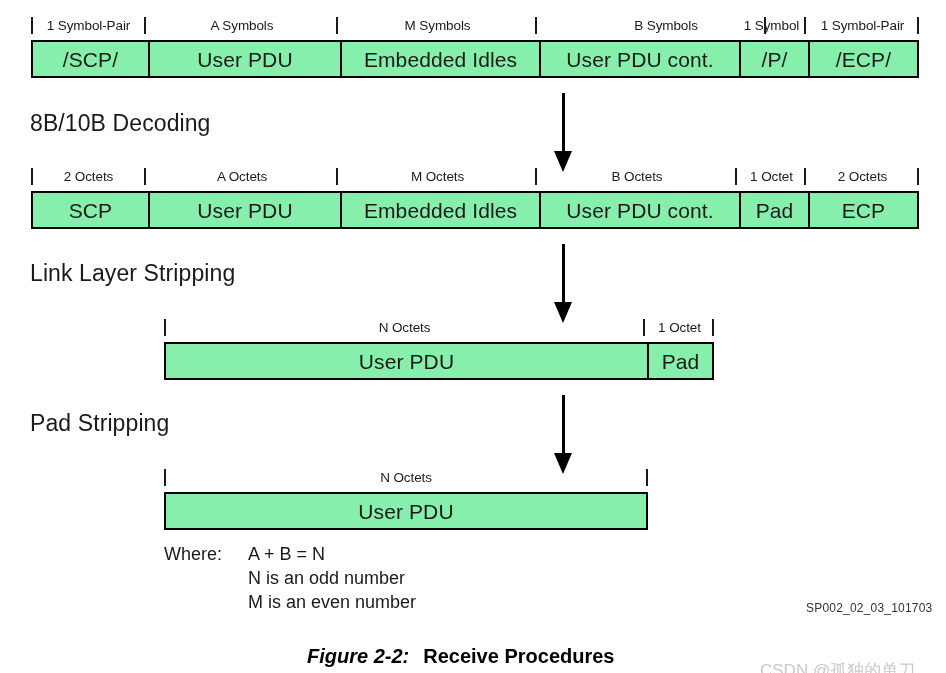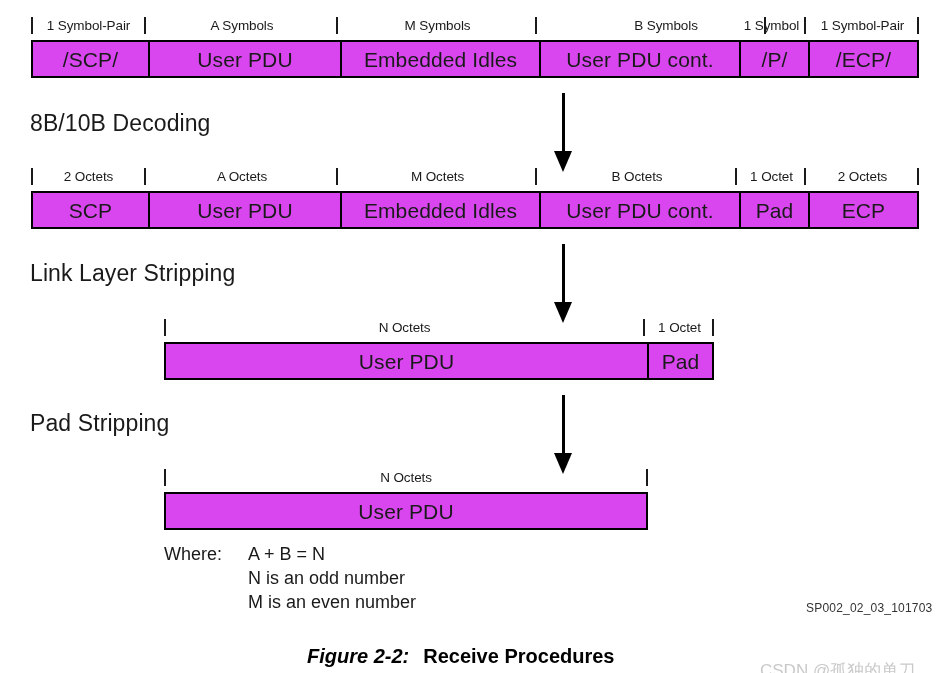--- a/index.html
+++ b/index.html
@@ -52,21 +52,21 @@
     background: #1a1a1a;
   }
   .tick.left  { left: 0; }
   .tick.right { right: 0; }
 
   
   .pkt {
     position: absolute;
     box-sizing: border-box;
     border: 2.5px solid #000000;
-    background: #d946ef;
+    background: #86efac;
     display: flex;
   }
   .cell {
     position: relative;
     box-sizing: border-box;
     display: flex;
     align-items: center;
     justify-content: center;
     font-size: 21px;
     line-height: 1;

